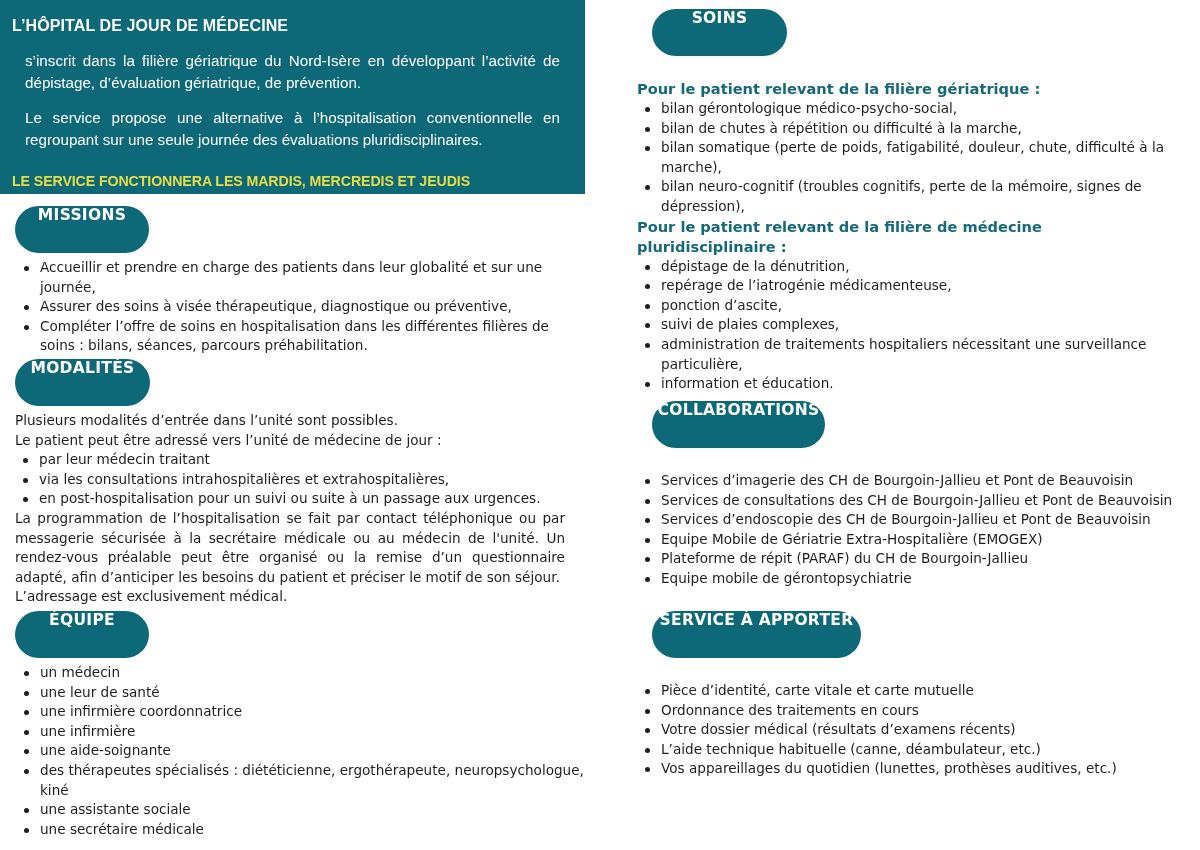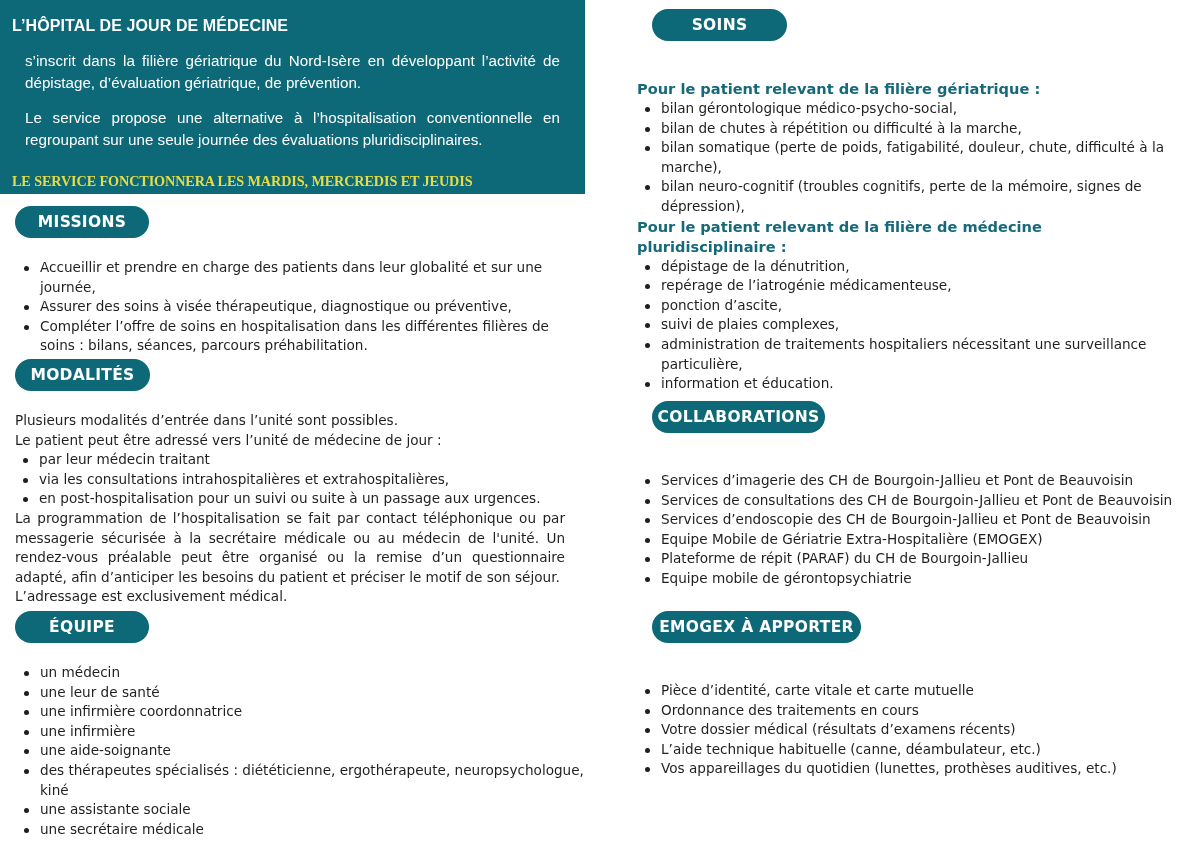--- a/index.html
+++ b/index.html
@@ -6,26 +6,26 @@
   html, body { width: 1200px; height: 850px; background: #ffffff; overflow: hidden; }
   body { position: relative; font-family: "Liberation Sans", "DejaVu Sans", sans-serif; color: #1f1f1f; }
 
   .header-box {
     position: absolute; left: 0; top: 0; width: 585px; height: 194px;
     background: #0d6877; color: #ffffff; padding: 15px 12px 0 12px;
   }
   .header-title { font-weight: bold; font-size: 16px; letter-spacing: 0.1px; line-height: 22px; }
   .header-text { font-size: 15.2px; line-height: 22px; text-align: justify; }
   .header-text p { margin: 13px; }
-  .header-highlight { color: #e6dd46; font-weight: bold; font-size: 14.2px; margin-top: 22px; letter-spacing: -0.1px; font-family: Liberation Serif, serif; }
+  .header-highlight { color: #e6dd46; font-weight: bold; font-size: 14.2px; margin-top: 22px; letter-spacing: -0.1px; }
 
   .pill {
-    position: absolute; height: 32px; border-radius: 24px; background: #0d6877;
+    position: absolute; height: 47px; border-radius: 24px; background: #0d6877;
     color: #ffffff; font-weight: bold; font-size: 17px; display: flex;
-    align-items: center; justify-content: center; letter-spacing: 0.3px;
+    justify-content: center; letter-spacing: 0.3px;
     font-family: "DejaVu Sans", sans-serif;
   }
   .pill span { font-size: 15.5px; }
 
   .section { position: absolute; font-size: 14px; line-height: 19.6px; font-family: "DejaVu Sans", sans-serif; }
   ul.bl { list-style: none; }
   ul.bl li { position: relative; padding-left: 24px; font-size: 13.6px; line-height: 19.6px; }
   ul.bl li::before {
     content: ""; position: absolute; left: 8px; top: 8px; width: 5px; height: 5px;
     border-radius: 50%; background: #1f1f1f;
@@ -118,21 +118,21 @@
     <li>Services d’imagerie des CH de Bourgoin-Jallieu et Pont de Beauvoisin</li>
     <li>Services de consultations des CH de Bourgoin-Jallieu et  Pont de Beauvoisin</li>
     <li>Services d’endoscopie des CH de Bourgoin-Jallieu et  Pont de Beauvoisin</li>
     <li>Equipe Mobile de Gériatrie Extra-Hospitalière (EMOGEX)</li>
     <li>Plateforme de répit (PARAF) du CH de Bourgoin-Jallieu</li>
     <li>Equipe mobile de gérontopsychiatrie</li>
   </ul>
 </div>
 
 <div class="pill" style="left:652px; top:611px; width:209px;">
-  <span>EMOGEX À APPORTER</span>
+  <span>SERVICE À APPORTER</span>
 </div>
 <div class="section" style="left:637px; top:681px; width:545px;">
   <ul class="bl">
     <li>Pièce d’identité, carte vitale et carte mutuelle</li>
     <li>Ordonnance des traitements en cours</li>
     <li>Votre dossier médical (résultats d’examens récents)</li>
     <li>L’aide technique habituelle (canne, déambulateur, etc.)</li>
     <li>Vos appareillages du quotidien (lunettes, prothèses auditives, etc.)</li>
   </ul>
 </div>

